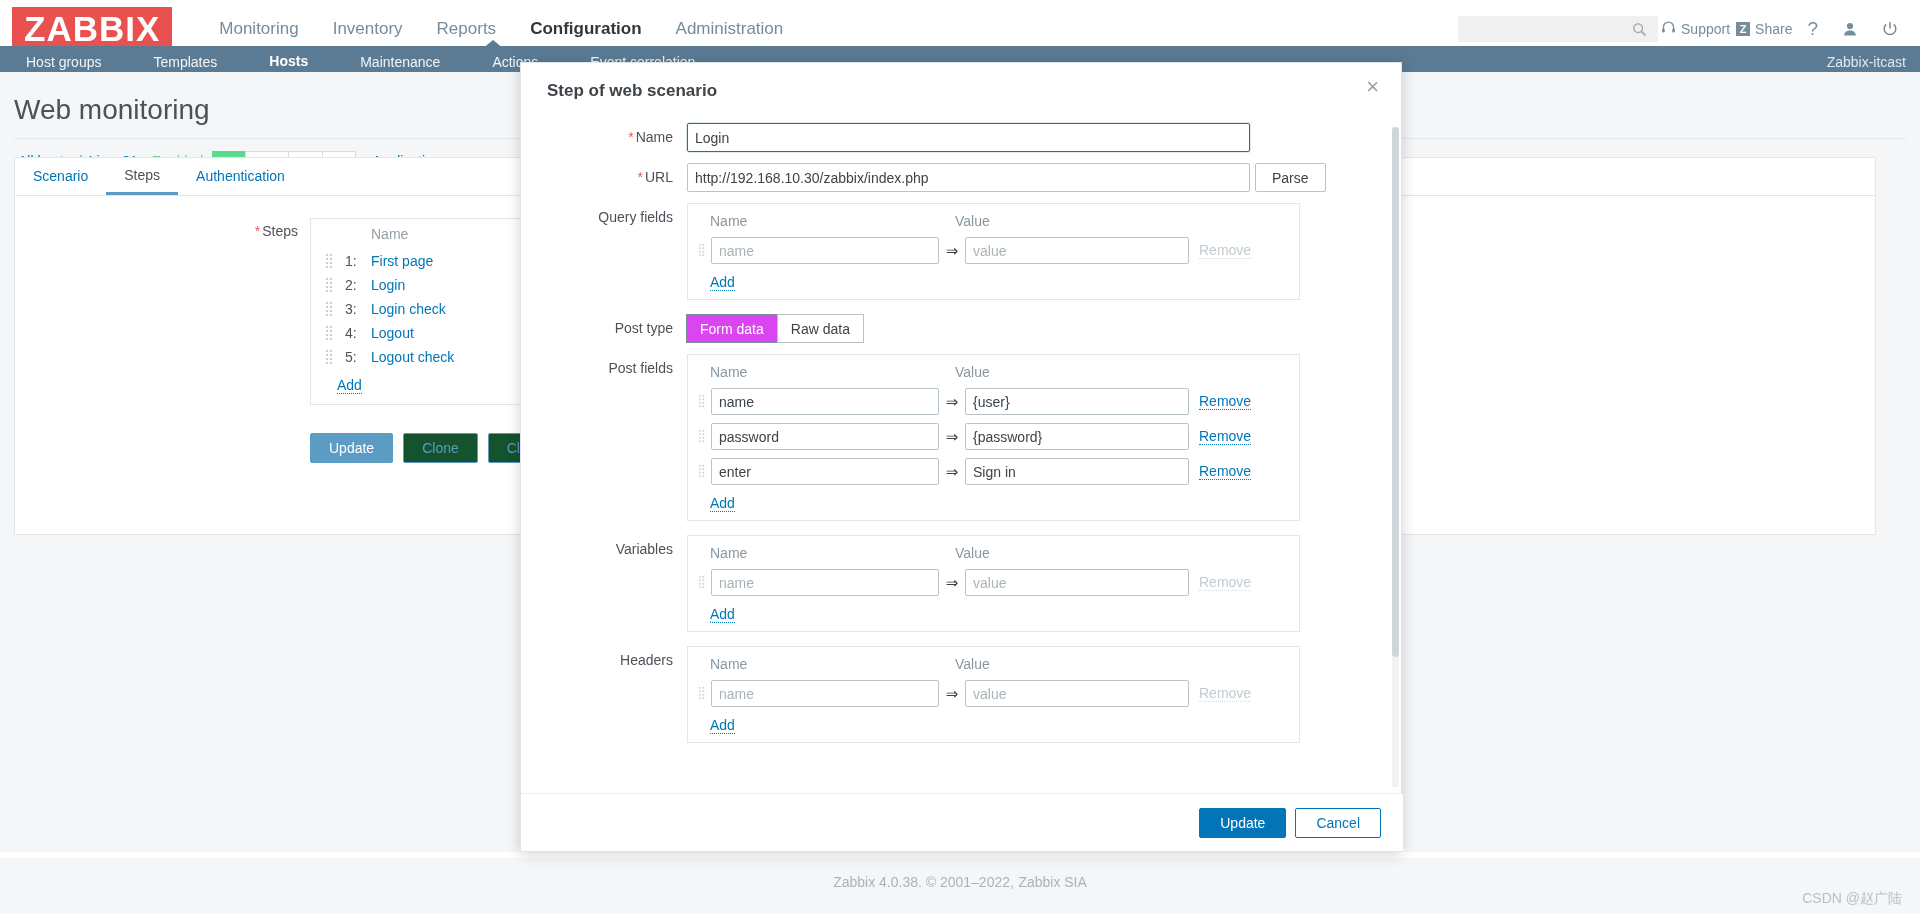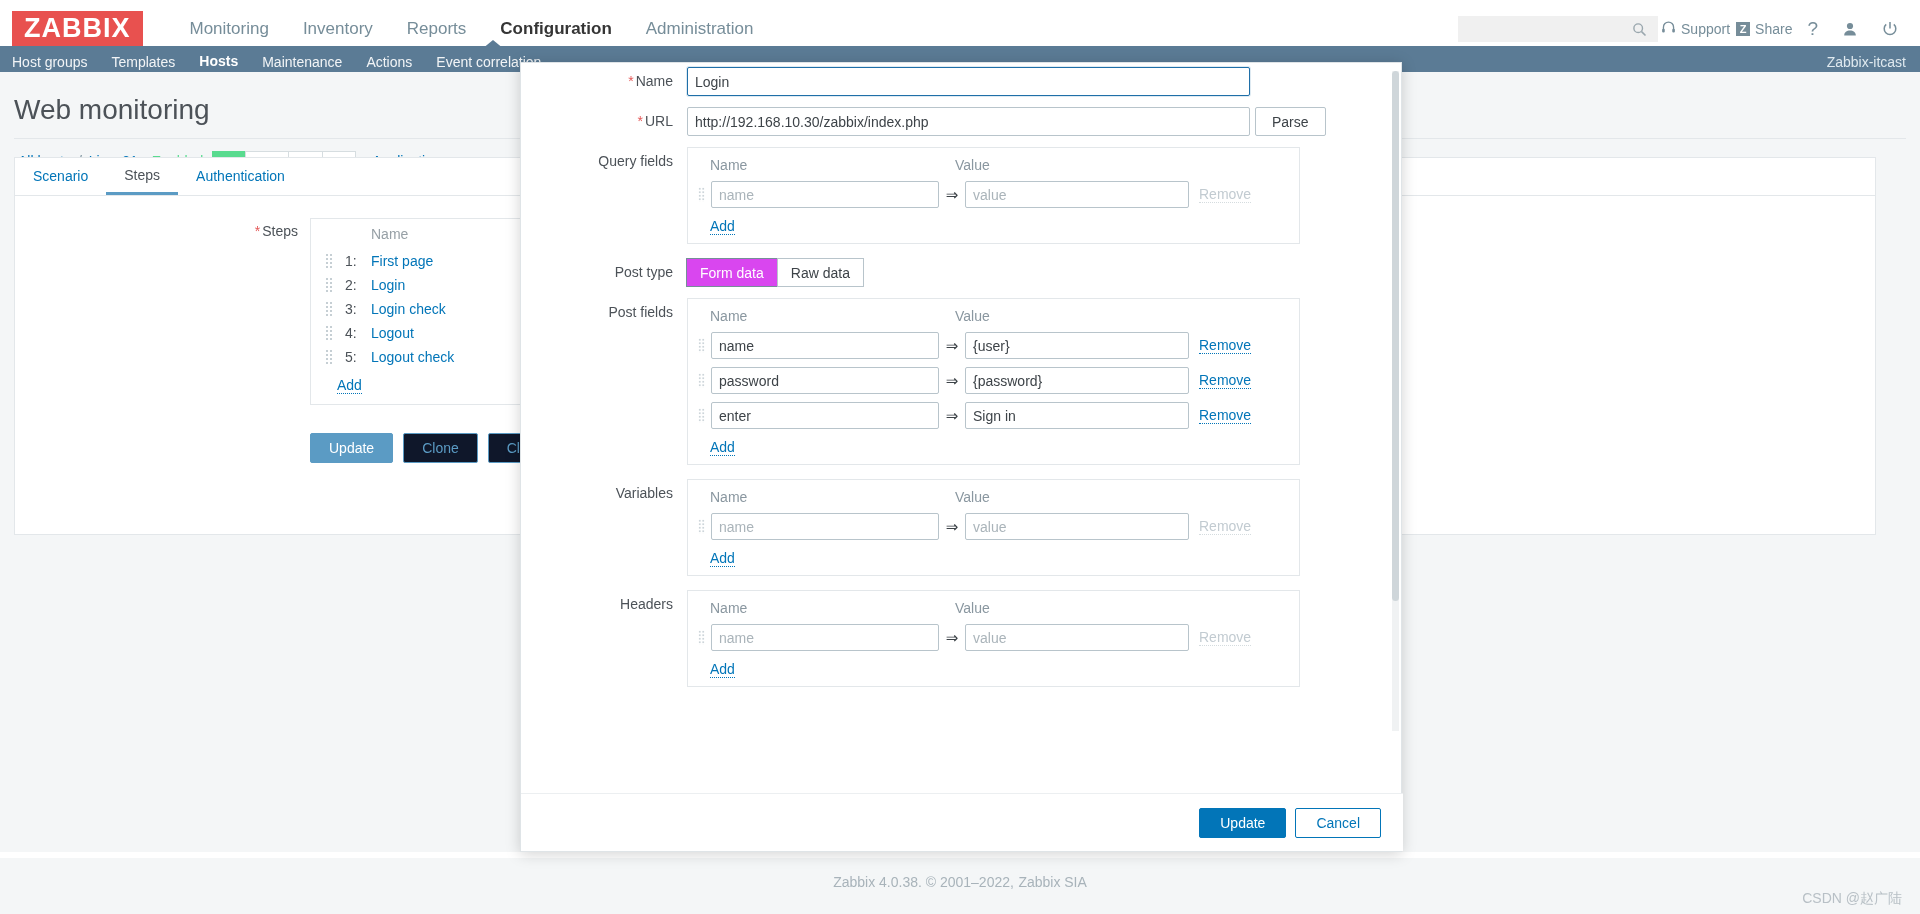--- a/index.html
+++ b/index.html
@@ -14,21 +14,21 @@
 
   
   .topbar {
     position: absolute; left: 0; top: 0; width: 1920px; height: 58px;
     background: #ffffff;
     display: flex; align-items: center;
   }
   .logo {
     margin-left: 12px;
     background: #e8514f; color: #ffffff;
-    font-size: 27px; font-weight: bold; letter-spacing: 1px;
+    font-size: 35px; font-weight: bold; letter-spacing: 1px;
     padding: 4px 12px 5px 12px;
     line-height: 1;
     font-family: "Liberation Sans", sans-serif;
   }
   .mainnav { display: flex; align-items: flex-end; margin-left: 30px; height: 58px; }
   .mainnav a {
     color: #768d99; font-size: 17px; text-decoration: none;
     padding: 0 17px; line-height: 58px; position: relative;
   }
   .mainnav a.selected { color: #353535; font-weight: bold; }
@@ -60,21 +60,21 @@
   .hdr-ico { padding: 0 12px; color: #768d99; display: flex; align-items: center; height: 58px; }
 
   
   .subnav {
     position: absolute; left: 0; top: 46px; width: 1920px; height: 32px;
     background: #5b7b95;
     display: flex; align-items: center;
   }
   .subnav a {
     color: #ffffff; font-size: 14px; text-decoration: none;
-    padding: 0 12px; line-height: 32px; opacity: .92;
+    padding: 0 26px; line-height: 32px; opacity: .92;
   }
   .subnav a.sel { font-weight: bold; opacity: 1; border-bottom: 3px solid #ffffff; line-height: 30px; }
   .subnav-right {
     position: absolute; right: 14px; color: #dfe9ef; font-size: 14px;
   }
   .nav-arrow {
     position: absolute; left: 482px; top: 40px;
     width: 0; height: 0;
     border-left: 11px solid transparent;
     border-right: 11px solid transparent;
@@ -145,21 +145,21 @@
   .add-link {
     display: inline-block; color: #0275b8; font-size: 14px; text-decoration: none;
     border-bottom: 1px dotted #0275b8; margin: 8px 0 10px 26px;
   }
   .btn-row { margin: 28px 0 0 295px; display: flex; gap: 10px; }
   .btn {
     font-size: 14px; padding: 6px 18px; border-radius: 2px; cursor: pointer;
     font-family: "Liberation Sans", sans-serif;
   }
   .btn-primary { background: #5b9bc4; border: 1px solid #5b9bc4; color: #ffffff; }
-  .btn-ghost { background: #0f172a; border: 1px solid #5b9bc4; color: #5b9bc4; }
+  .btn-ghost { background: #14532d; border: 1px solid #5b9bc4; color: #5b9bc4; }
 
   
   .footer {
     position: absolute; left: 0; top: 858px; width: 1920px; height: 56px;
     background: #f4f6f7;
     display: flex; align-items: flex-start; justify-content: center;
     padding-top: 16px;
   }
   .footer span, .footer a { font-size: 14px; color: #a8b3ba; text-decoration: none; }
   .footer a { }
@@ -394,20 +394,24 @@
   </div>
 </div>
 
 <div class="footer">
   <span>Zabbix 4.0.38. © 2001–2022,</span>&nbsp;
   <a href="#">Zabbix SIA</a>
 </div>
 <div class="watermark">CSDN @赵广陆</div>
 
 <div class="modal">
+  <div class="modal-header">
+    <span class="modal-title">Step of web scenario</span>
+    <button class="modal-close">×</button>
+  </div>
 
   <div class="modal-body">
     <div class="modal-scroll-track"></div>
     <div class="modal-scroll-thumb"></div>
 
     <div class="m-row">
       <div class="m-lbl">
         <span class="req">*</span><span>Name</span>
       </div>
       <input class="txt w-name focused" type="text" value="Login" style="">

